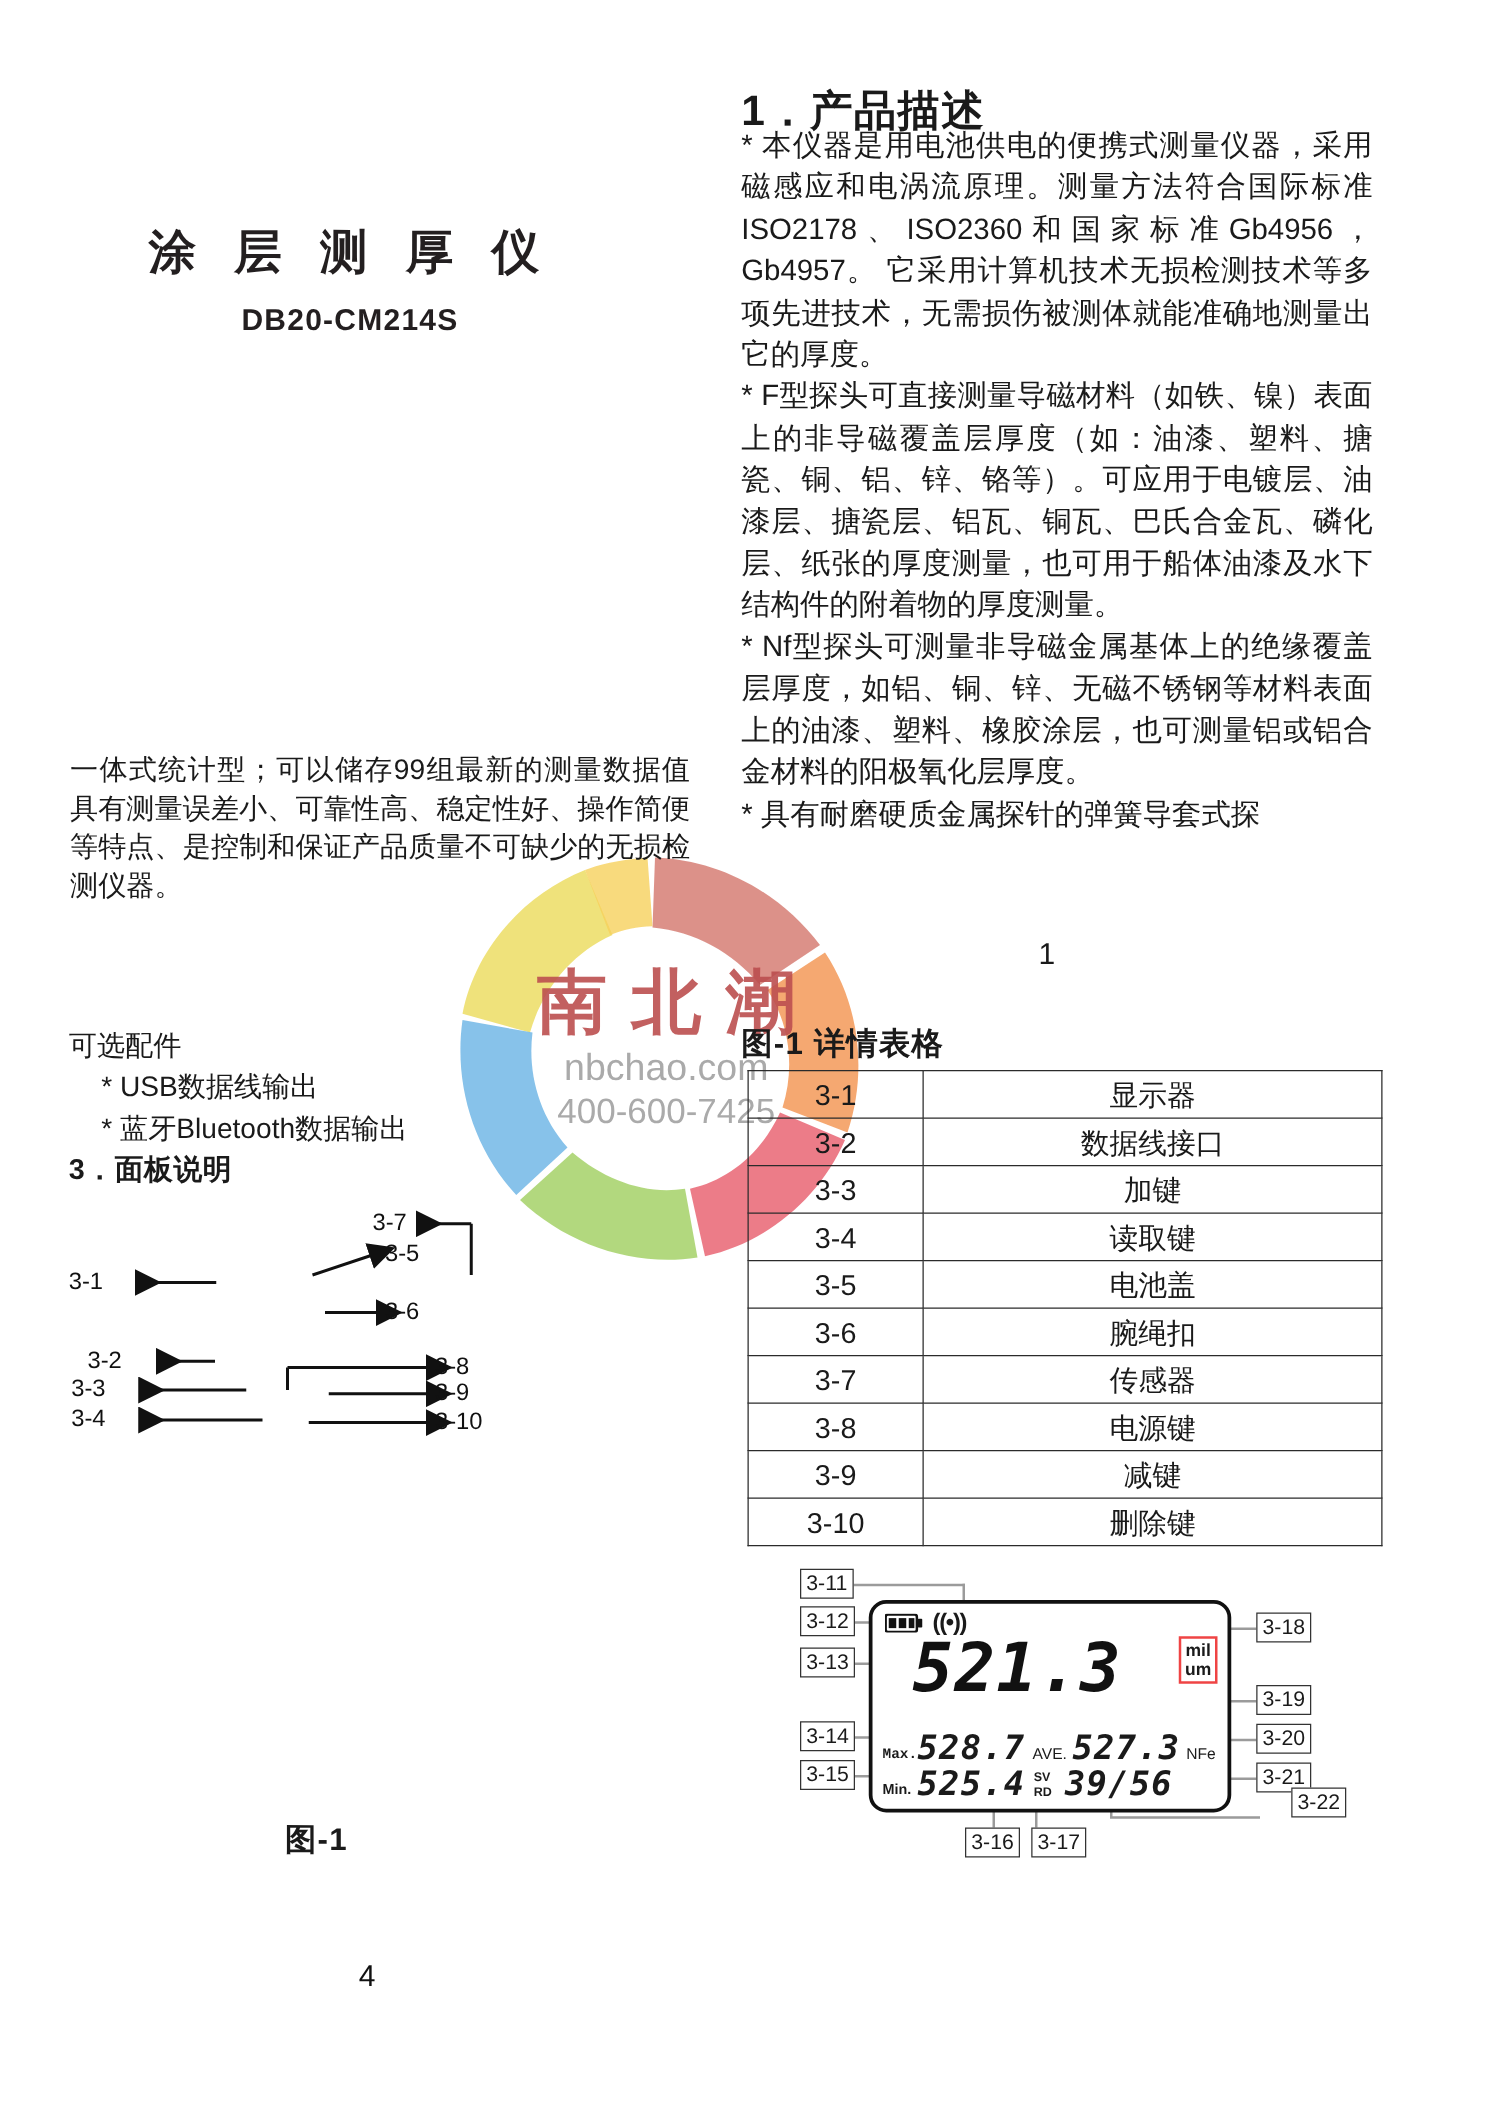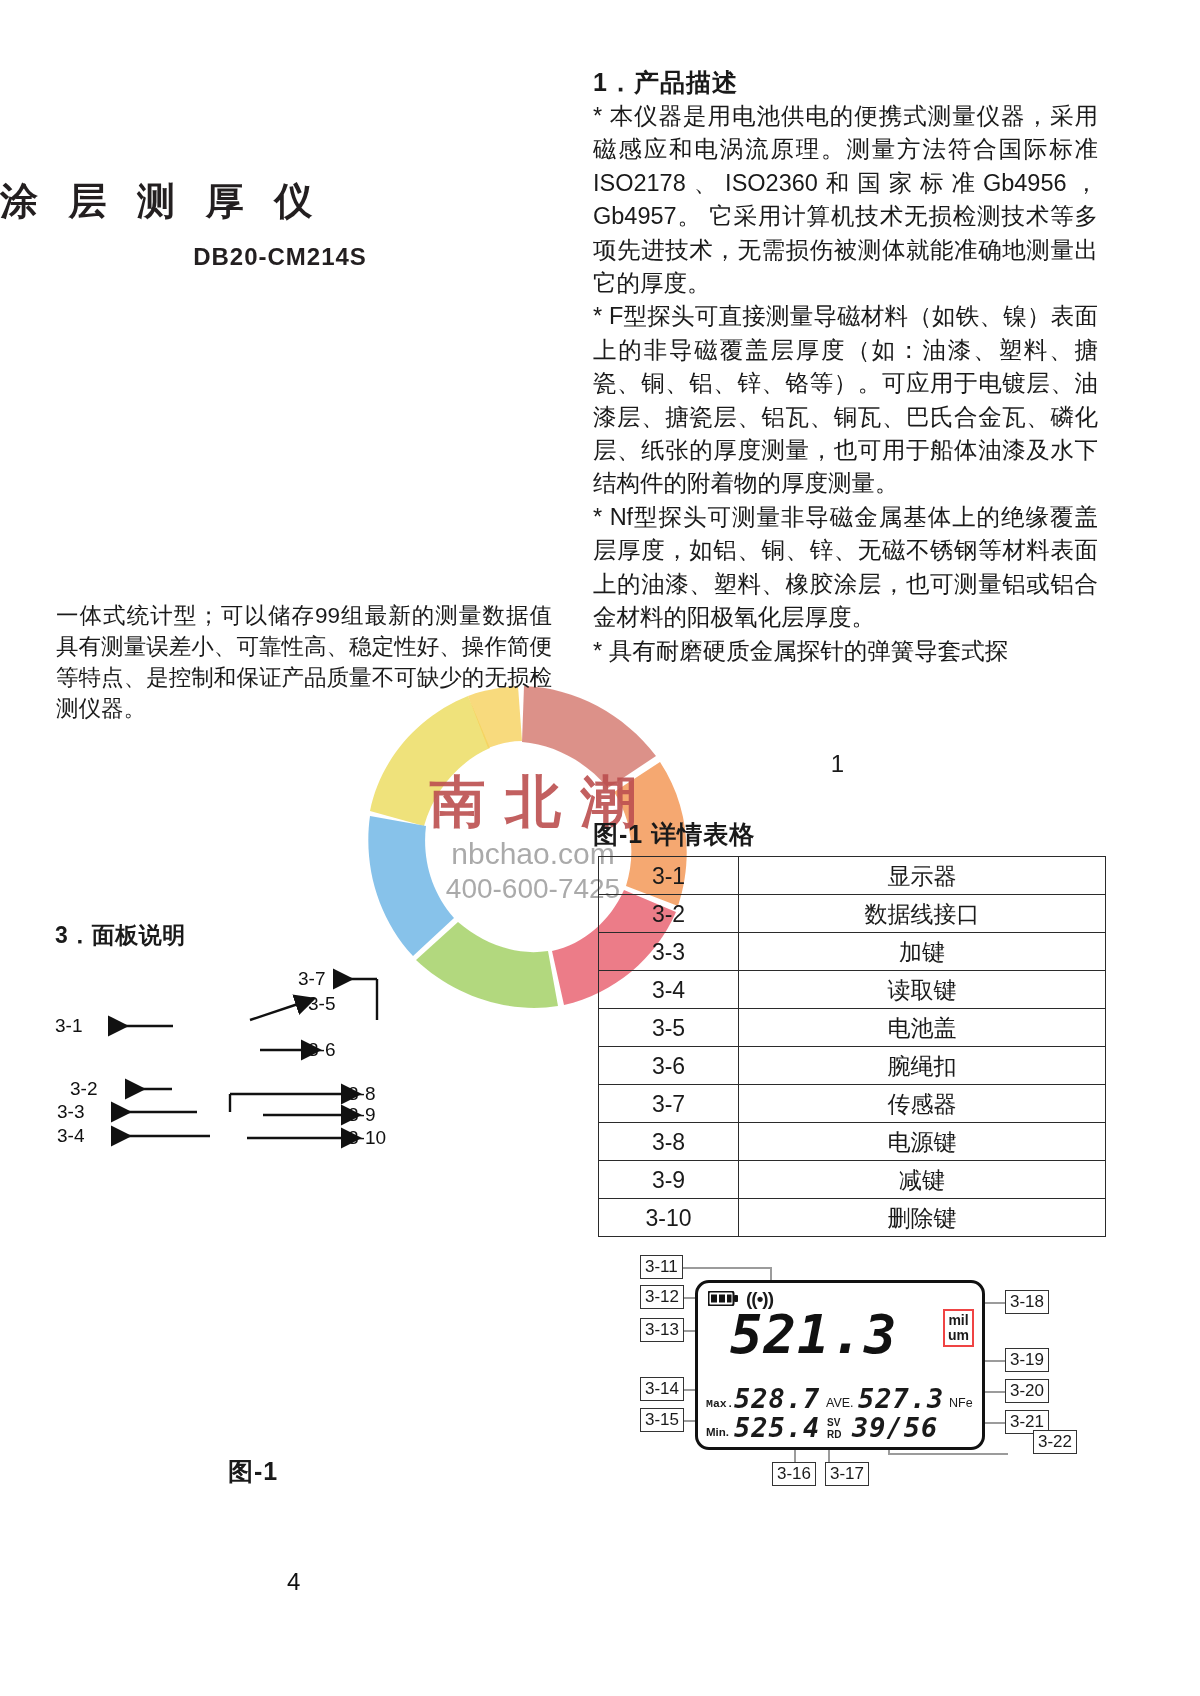--- a/index.html
+++ b/index.html
@@ -26,20 +26,21 @@
   
   #page { position: relative; width: 1200px; height: 1696px; z-index: 2; }
 
   
   #left-col {
     position: absolute; left: 0; top: 0;
     width: 580px; height: 1696px;
   }
   #product-title {
     position: absolute; left: 0; top: 176px; width: 560px;
+    text-align: center;
     font-size: 38px; font-weight: bold; letter-spacing: 10px;
     color: #231f20;
   }
   #product-model {
     position: absolute; left: 0; top: 243px; width: 560px;
     text-align: center;
     font-size: 24px; font-weight: bold; letter-spacing: 1px;
     color: #231f20;
   }
   #intro-para {
@@ -78,21 +79,21 @@
   
   .page-num {
     position: absolute; font-size: 24px; color: #111;
   }
   #page-num-left  { left: 287px; top: 1568px; }
 
   
   #right-col { position: absolute; left: 585px; top: 0; width: 615px; }
   #desc-heading {
     position: absolute; left: 8px; top: 66px;
-    font-size: 25px; font-weight: bold; letter-spacing: 1px;
+    font-size: 34px; font-weight: bold; letter-spacing: 1px;
   }
   #desc-body {
     position: absolute; left: 8px; top: 100px; width: 505px;
     font-size: 23.5px; line-height: 33.4px;
     text-align: justify; text-justify: inter-ideograph;
   }
   #desc-body p { margin: 0; }
   #col-page-num {
     position: absolute; left: 0px; top: 750px; width: 505px;
     text-align: center; font-size: 24px;
@@ -221,20 +222,25 @@
 <div id="page">
 
   <div id="left-col">
 
     <div id="product-title">涂 层 测 厚 仪</div>
 
     <div id="product-model">DB20-CM214S</div>
 
     <div id="intro-para">一体式统计型；可以储存99组最新的测量数据值具有测量误差小、可靠性高、稳定性好、操作简便等特点、是控制和保证产品质量不可缺少的无损检测仪器。</div>
 
+    <div id="accessories-block">
+      <div class="acc-title">可选配件</div>
+      <div class="acc-item">* USB数据线输出</div>
+      <div class="acc-item">* 蓝牙Bluetooth数据输出</div>
+    </div>
 
     <div id="panel-heading">3．面板说明</div>
 
     <div id="panel-diagram">
       <svg width="470" height="220" viewBox="0 0 470 220">
         <defs>
           <marker id="arrL" markerWidth="9" markerHeight="9" refX="8" refY="4.5" orient="auto">
             <path d="M9,0 L0,4.5 L9,9 z" fill="#111"></path>
           </marker>
           <marker id="arrR" markerWidth="9" markerHeight="9" refX="1" refY="4.5" orient="auto">

